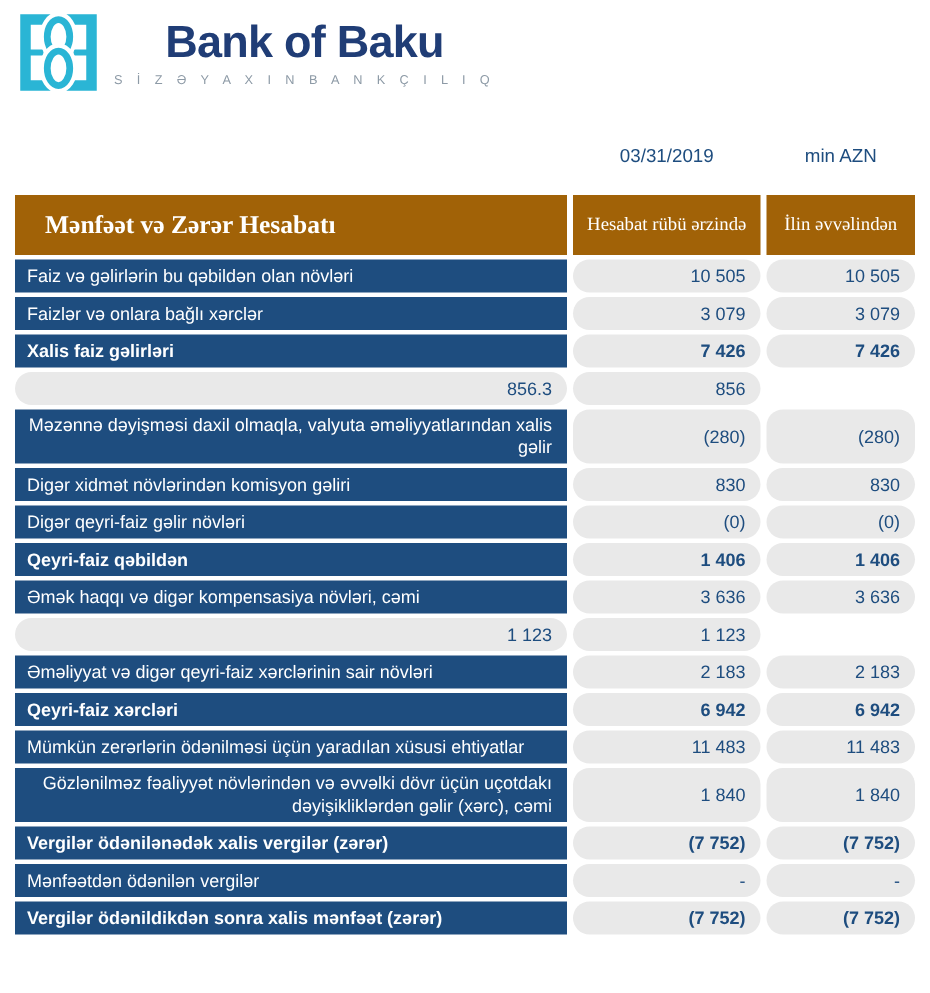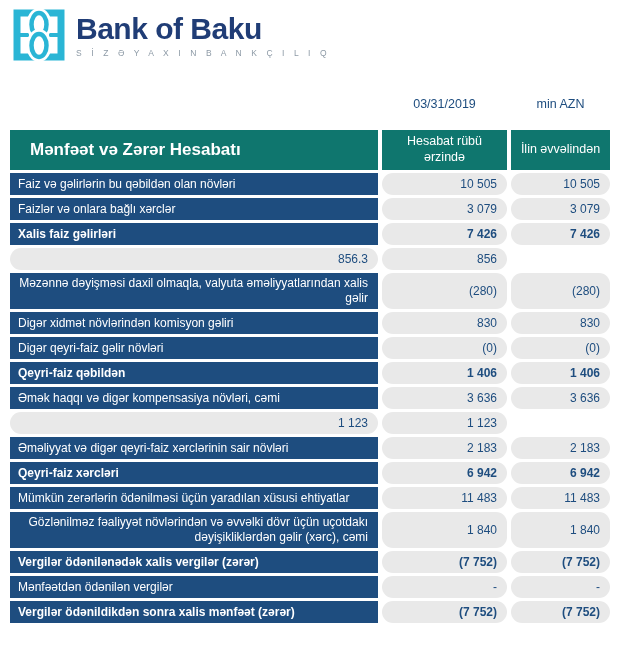--- a/index.html
+++ b/index.html
@@ -6,45 +6,45 @@
   body{
     width:620px;height:662px;overflow:hidden;
     font-family:"Liberation Sans", sans-serif;
     -webkit-font-smoothing:antialiased;
   }
   .page{width:600px;margin:0 10px;position:relative;}
 
   
   .brand{display:flex;align-items:flex-start;padding-top:6px;height:74px;}
   .logo{display:block;margin:2px 10px 0 2px;}
-  .brand-text{display:flex;flex-direction:column;}
+  .brand-text{display:flex;flex-direction:column;align-items:center;}
   .brand-name{
     font-size:30px;font-weight:700;letter-spacing:-0.5px;
     color:#203d76;line-height:1.1;margin-top:6px;
   }
   .brand-tagline{
     font-size:8.5px;letter-spacing:3.6px;color:#8d9aa6;
     margin-top:3px;font-weight:400;
   }
 
   
   .grid{display:grid;grid-template-columns:368px 125px 99px;column-gap:4px;width:600px;}
   .meta-row{margin-top:14px;height:20px;align-items:center;}
   .meta-cell{
     text-align:center;font-size:12.5px;color:#1e4d7f;
   }
 
   
   .table{margin-top:16px;}
   .thead{margin-bottom:3px;}
   .th{
-    background:#0f766e;color:#ffffff;
+    background:#a16207;color:#ffffff;
     display:flex;align-items:center;justify-content:center;
     min-height:40px;text-align:center;
-    font-size:12.5px;line-height:1.25;padding:2px 4px;box-sizing:border-box;
+    font-size:12.5px;line-height:1.25;padding:2px 4px;box-sizing:border-box;font-family:Liberation Serif, serif;
   }
   .th.title{
     justify-content:flex-start;text-align:left;
     font-size:17px;font-weight:700;padding-left:20px;
   }
   .row{margin-bottom:3px;text-align:right;}
   .cell{
     box-sizing:border-box;display:flex;align-items:center;
     font-size:12px;line-height:1.25;min-height:22px;
   }

